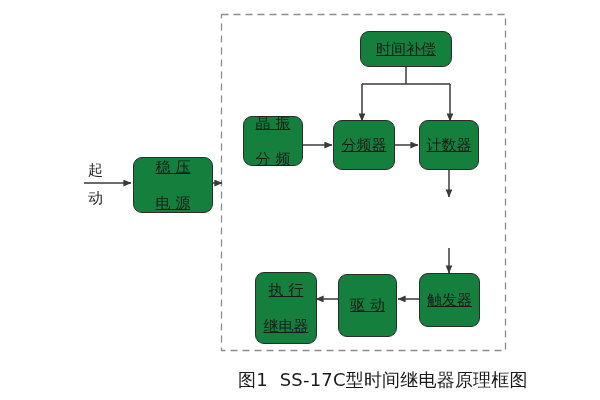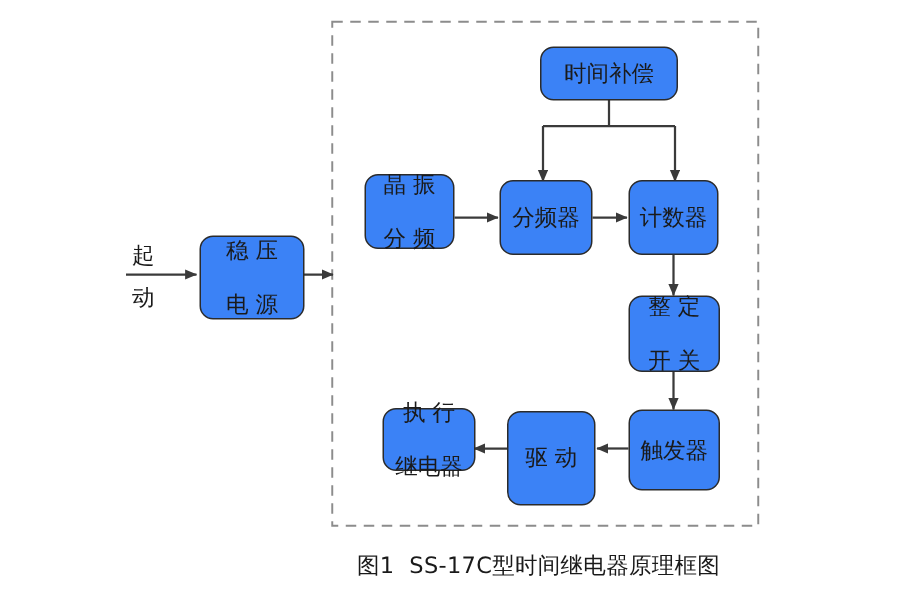--- a/index.html
+++ b/index.html
@@ -23,48 +23,49 @@
     left: 0;
     top: 0;
     width: 600px;
     height: 400px;
   }
   .node {
     position: absolute;
     box-sizing: border-box;
     border: 1.3px solid #2b2b2b;
     border-radius: 9px;
-    background: #3b82f6;
+    background: #15803d;
     display: flex;
     flex-direction: column;
     align-items: center;
     justify-content: center;
     color: #1a1a1a;
     text-align: center;
     line-height: 1.0;
+    text-decoration: underline;
   }
   .node .ln {
     display: block;
     white-space: pre;
   }
   .node.two-line .ln + .ln {
     margin-top: 21px;
   }
   .f15 { font-size: 15px; }
   .label-free {
     position: absolute;
     color: #1a1a1a;
     font-size: 15px;
     white-space: pre;
     line-height: 1;
   }
   .caption {
     position: absolute;
     color: #1a1a1a;
-    font-size: 15px;
+    font-size: 18px;
     white-space: pre;
     letter-spacing: 0.2px;
   }
 </style>
 </head>
 <body>
 
 <div id="canvas">
 
   <svg class="layer" viewBox="0 0 600 400">
@@ -94,21 +95,21 @@
     <line x1="449" y1="248" x2="449" y2="273" stroke="#3a3a3a" stroke-width="1.5" marker-end="url(#ah)"></line>
 
     <line x1="419" y1="299" x2="398" y2="299" stroke="#3a3a3a" stroke-width="1.5" marker-end="url(#ah)"></line>
 
     <line x1="338" y1="299" x2="316" y2="299" stroke="#3a3a3a" stroke-width="1.5" marker-end="url(#ah)"></line>
   </svg>
 
   <div class="label-free" style="left:88px; top:163px;">起</div>
   <div class="label-free" style="left:88px; top:191px;">动</div>
 
-  <div class="node two-line f15" style="left:133px; top:157px; width:70px; height:56px;">
+  <div class="node two-line f15" style="left:133px; top:157px; width:80px; height:56px;">
     <span class="ln">稳 压</span>
     <span class="ln">电 源</span>
   </div>
 
   <div class="node f15" style="left:360px; top:31px; width:92px; height:36px;">
     <span class="ln">时间补偿</span>
   </div>
 
   <div class="node two-line f15" style="left:243px; top:116px; width:60px; height:50px;">
     <span class="ln">晶 振</span>
@@ -116,33 +117,29 @@
   </div>
 
   <div class="node f15" style="left:419px; top:120px; width:60px; height:50px;">
     <span class="ln">计数器</span>
   </div>
 
   <div class="node f15" style="left:333px; top:120px; width:62px; height:50px;">
     <span class="ln">分频器</span>
   </div>
 
-  <div class="node two-line f15" style="left:419px; top:197px; width:61px; height:51px;">
-    <span class="ln">整 定</span>
-    <span class="ln">开 关</span>
-  </div>
 
   <div class="node f15" style="left:419px; top:273px; width:61px; height:54px;text-align:center;">
     <span class="ln">触发器</span>
   </div>
 
   <div class="node f15" style="left:338px; top:274px; width:59px; height:63px;">
     <span class="ln">驱 动</span>
   </div>
 
-  <div class="node two-line f15" style="left:255px; top:272px; width:62px; height:42px;">
+  <div class="node two-line f15" style="left:255px; top:272px; width:62px; height:72px;">
     <span class="ln">执 行</span>
     <span class="ln">继电器</span>
   </div>
 
   <div class="caption" style="left:238px; top:368px;">图1  SS-17C型时间继电器原理框图</div>
 
 </div>
 
 </body></html>

